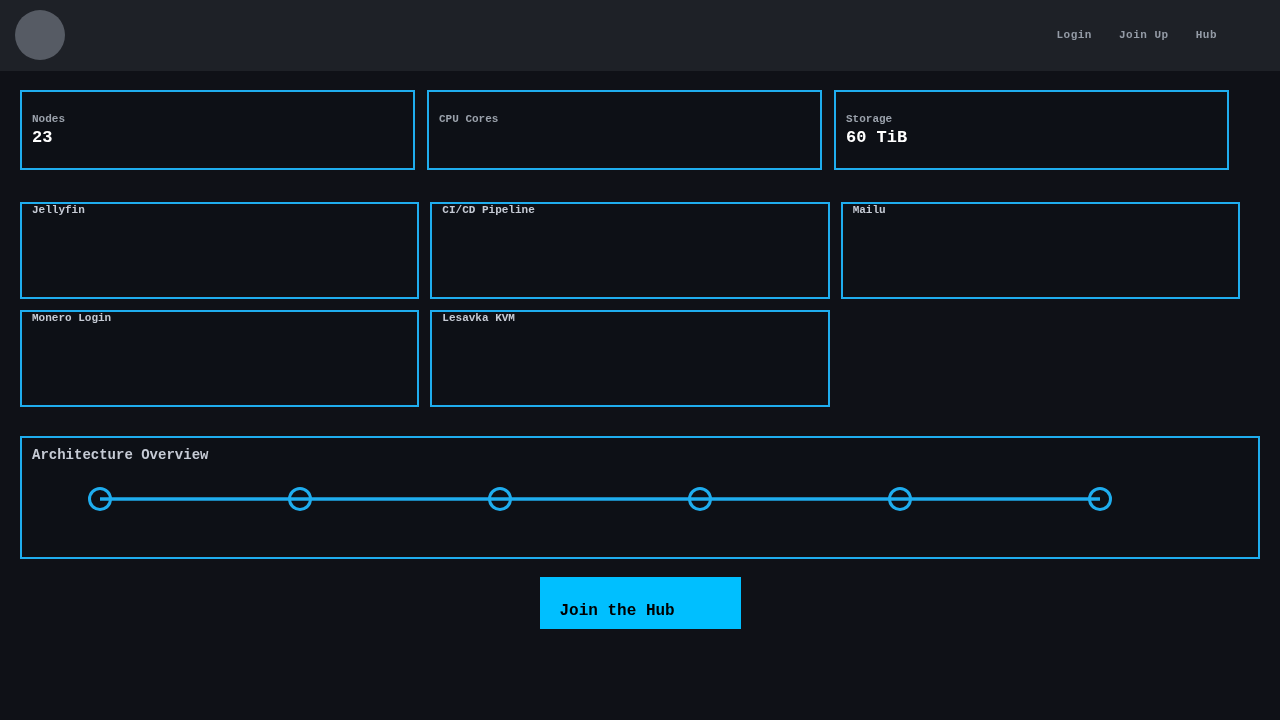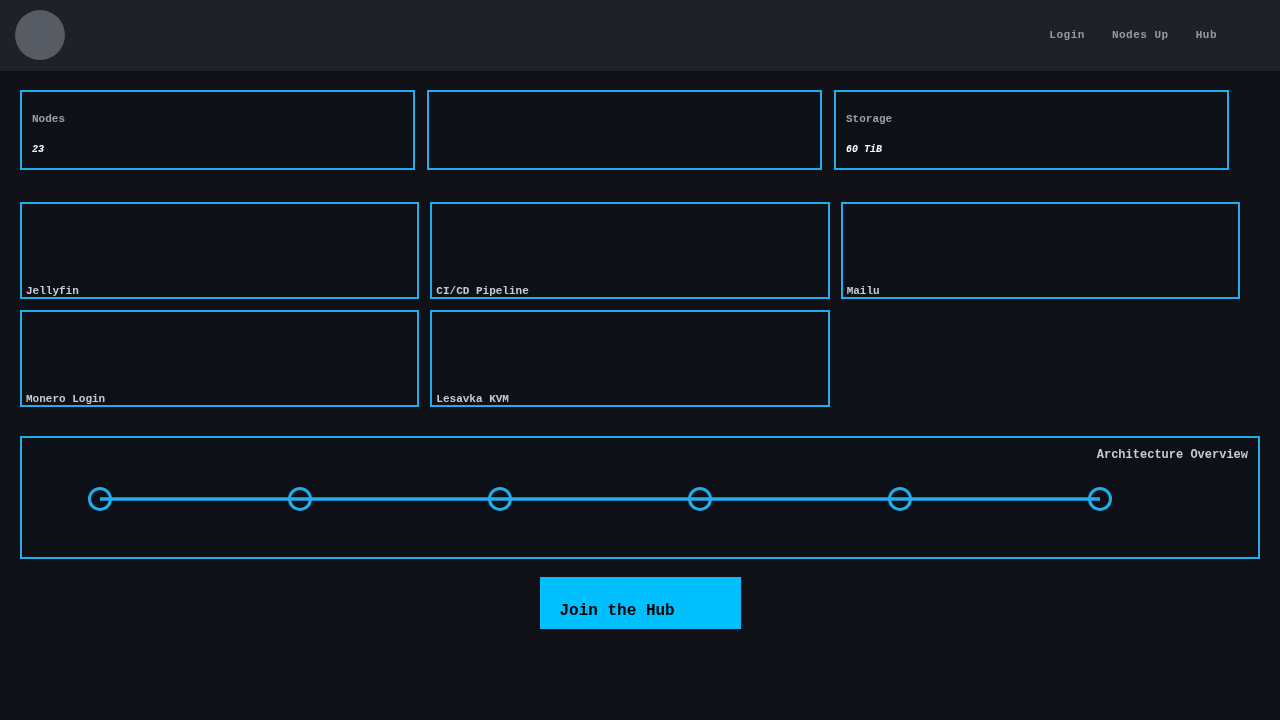--- a/index.html
+++ b/index.html
@@ -55,62 +55,60 @@
     padding:20px 10px;
   }
   .stat-label{
     color:var(--label-fg);
     font-size:11px;
     line-height:14px;
     display:block;
   }
   .stat-value{
     color:var(--value-fg);
-    font-size:10px;
+    font-size:17px;
     line-height:16px;
     display:block;
-    margin-top:16px;
-    font-style:italic;
+    margin-top:4px;
   }
 
   
   .services-grid{
     margin:32px 40px 0 20px;
     display:grid;
     grid-template-columns:repeat(3,1fr);
     gap:11px;
   }
   .service-card{
     height:97px;
     border:2px solid var(--accent);
     background:var(--card-bg);
     display:flex;
-    align-items:flex-end;
-    padding-left:4px;
+    align-items:flex-start;
+    padding-left:10px;
     cursor:pointer;
   }
   .service-title{
     color:var(--title-fg);
     font-size:11px;
   }
 
   
   .architecture{
     margin:29px 20px 0 20px;
     height:123px;
     border:2px solid var(--accent);
     background:var(--card-bg);
     padding:10px;
     position:relative;
   }
   .architecture-title{
     color:var(--title-fg);
-    font-size:12px;
+    font-size:14px;
     line-height:14px;
-    text-align:right;
   }
   .architecture-diagram{
     position:absolute;
     left:10px;
     top:46px;
     display:block;
   }
 
   
   .cta-button{
@@ -129,31 +127,32 @@
     cursor:pointer;
   }
 </style>
 </head>
 <body>
 
 <header class="navbar">
   <div class="avatar"></div>
   <nav class="nav-links">
     <a href="#" class="nav-link">Login</a>
-    <a href="#" class="nav-link">Nodes Up</a>
+    <a href="#" class="nav-link">Join Up</a>
     <a href="#" class="nav-link">Hub</a>
   </nav>
 </header>
 
 <section class="stats-row">
   <div class="stat-card">
     <span class="stat-label">Nodes</span>
     <span class="stat-value">23</span>
   </div>
   <div class="stat-card">
+    <span class="stat-label">CPU Cores</span>
   </div>
   <div class="stat-card">
     <span class="stat-label">Storage</span>
     <span class="stat-value">60 TiB</span>
   </div>
 </section>
 
 <section class="services-grid">
   <div class="service-card">
     <span class="service-title">Jellyfin</span>

